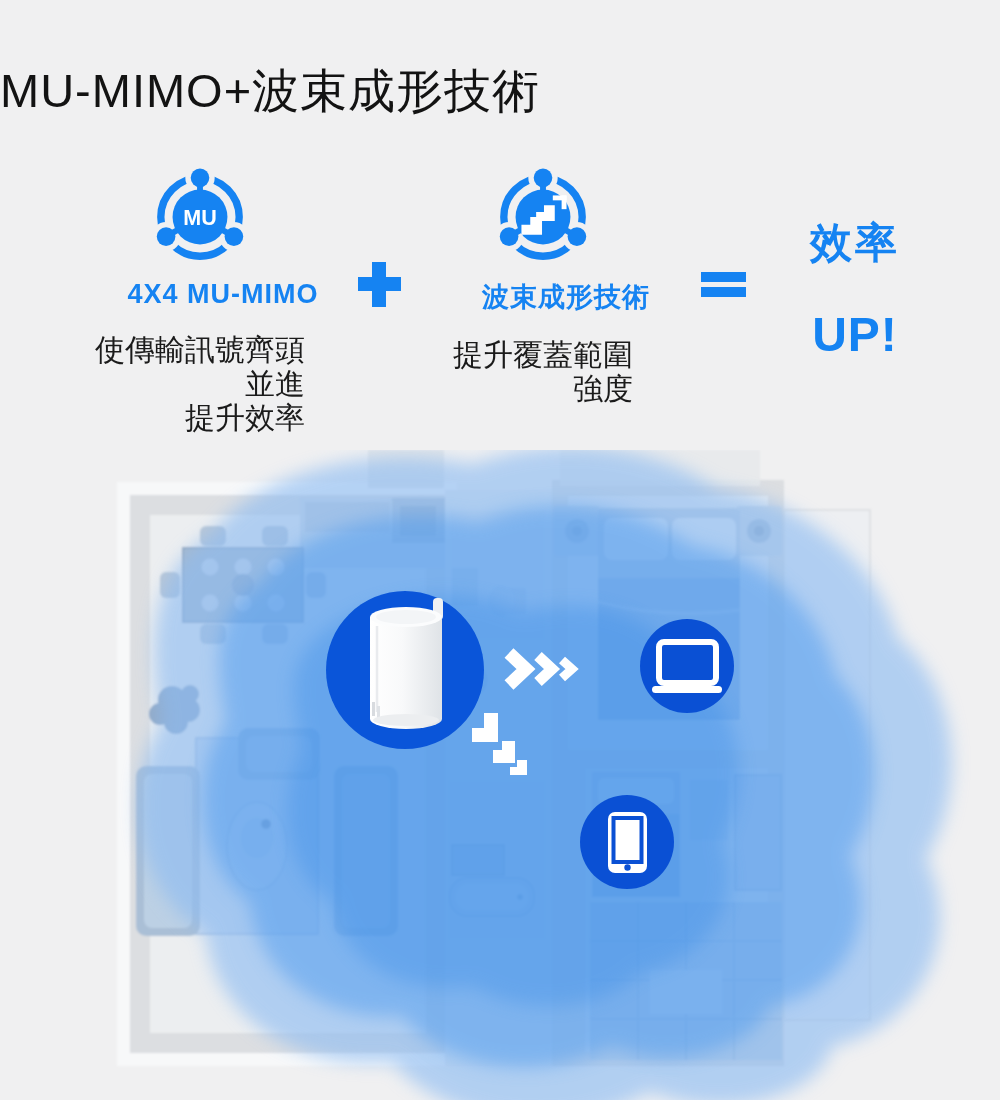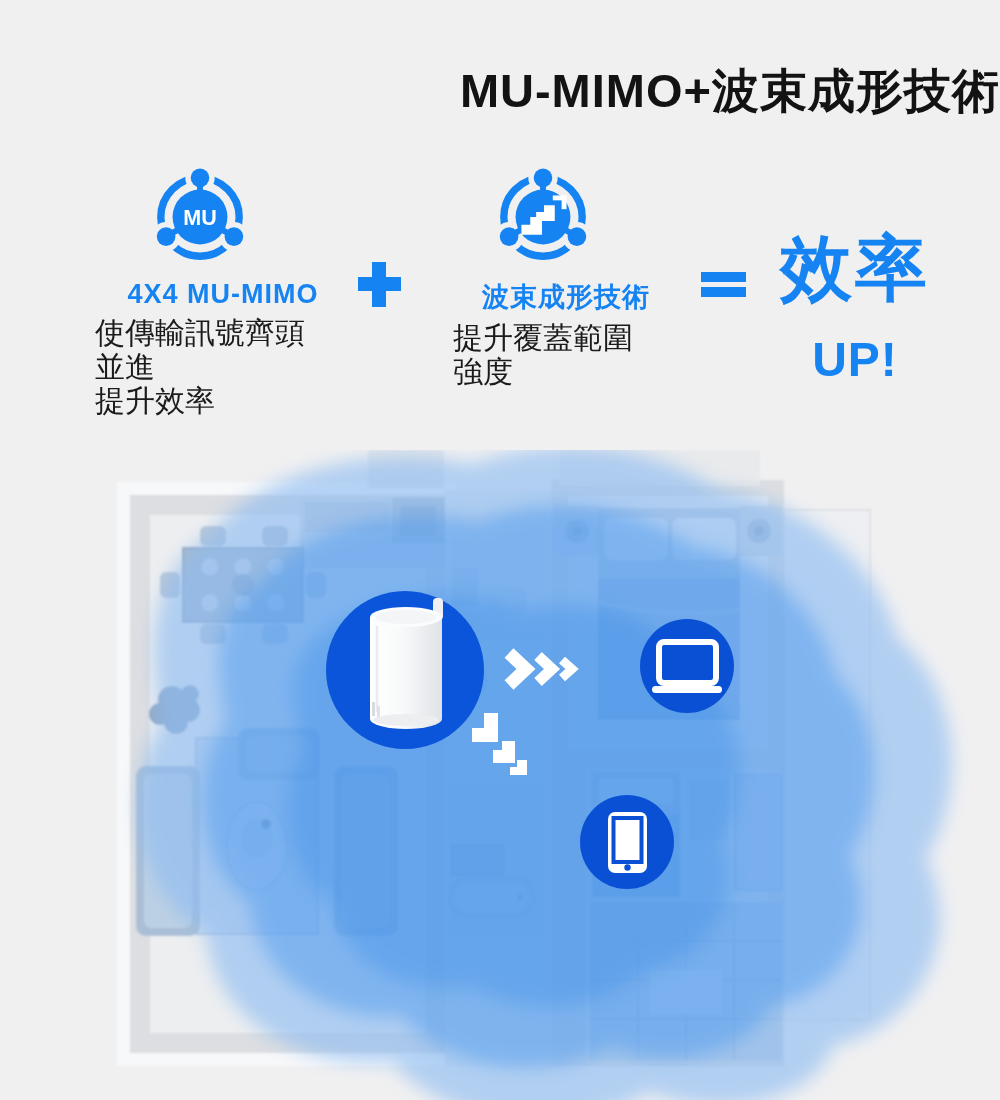--- a/index.html
+++ b/index.html
@@ -6,52 +6,52 @@
   body{
     width:1000px;height:1100px;
     background:#f0f0f1;
     font-family:"Liberation Sans","DejaVu Sans",sans-serif;
     overflow:hidden;
   }
   .stage{position:relative;width:1000px;height:1100px;background:#f0f0f1;}
 
   .page-title{
     position:absolute;top:60px;left:0;width:100%;
-    margin:0;text-align:right;
-    font-size:47px;font-weight:700;color:#131313;letter-spacing:1px;
+    margin:0;text-align:left;
+    font-size:47px;font-weight:400;color:#131313;letter-spacing:1px;
   }
 
   .feature{
     position:absolute;top:168px;width:290px;
     display:flex;flex-direction:column;align-items:center;
   }
   .feature-left{left:55px;}
   .feature-right{left:398px;font-family:Liberation Serif, serif;}
   .ficon{width:98px;height:98px;display:block;}
   .flabel{
     margin-top:13px;font-size:27px;font-weight:800;color:#1583f2;letter-spacing:1px;white-space:nowrap;margin-left:46px;
   }
   .fdesc{
-    margin-top:6px;text-align:left;
+    margin-top:23px;text-align:right;
     font-size:30px;line-height:34px;font-weight:500;color:#1b1b1b;white-space:nowrap;
   }
 
   .plus{position:absolute;left:358px;top:262px;width:43px;height:45px;}
   .plus .v{position:absolute;left:14px;top:0;width:14px;height:45px;background:#1583f2;}
   .plus .h{position:absolute;left:0;top:15px;width:43px;height:14px;background:#1583f2;}
 
   .equals{position:absolute;left:701px;top:272px;width:45px;}
   .equals i{display:block;width:45px;height:10px;background:#1583f2;}
   .equals i + i{margin-top:5px;}
 
   .result{
     position:absolute;left:735px;top:212px;width:240px;
     text-align:center;color:#1583f2;
   }
-  .result .r1{font-size:72px;line-height:62px;font-weight:800;letter-spacing:3px;white-space:nowrap;margin-top:25px;}
+  .result .r1{font-size:42px;line-height:62px;font-weight:800;letter-spacing:3px;white-space:nowrap;}
   .result .r2{font-size:48px;line-height:50px;font-weight:800;margin-top:36px;letter-spacing:1px;}
 
   .illustration{position:absolute;left:0;top:450px;width:1000px;height:650px;display:block;}
 </style>
 </head>
 <body>
 
 <div class="stage">
 
   <h1 class="page-title">MU-MIMO+波束成形技術</h1>

